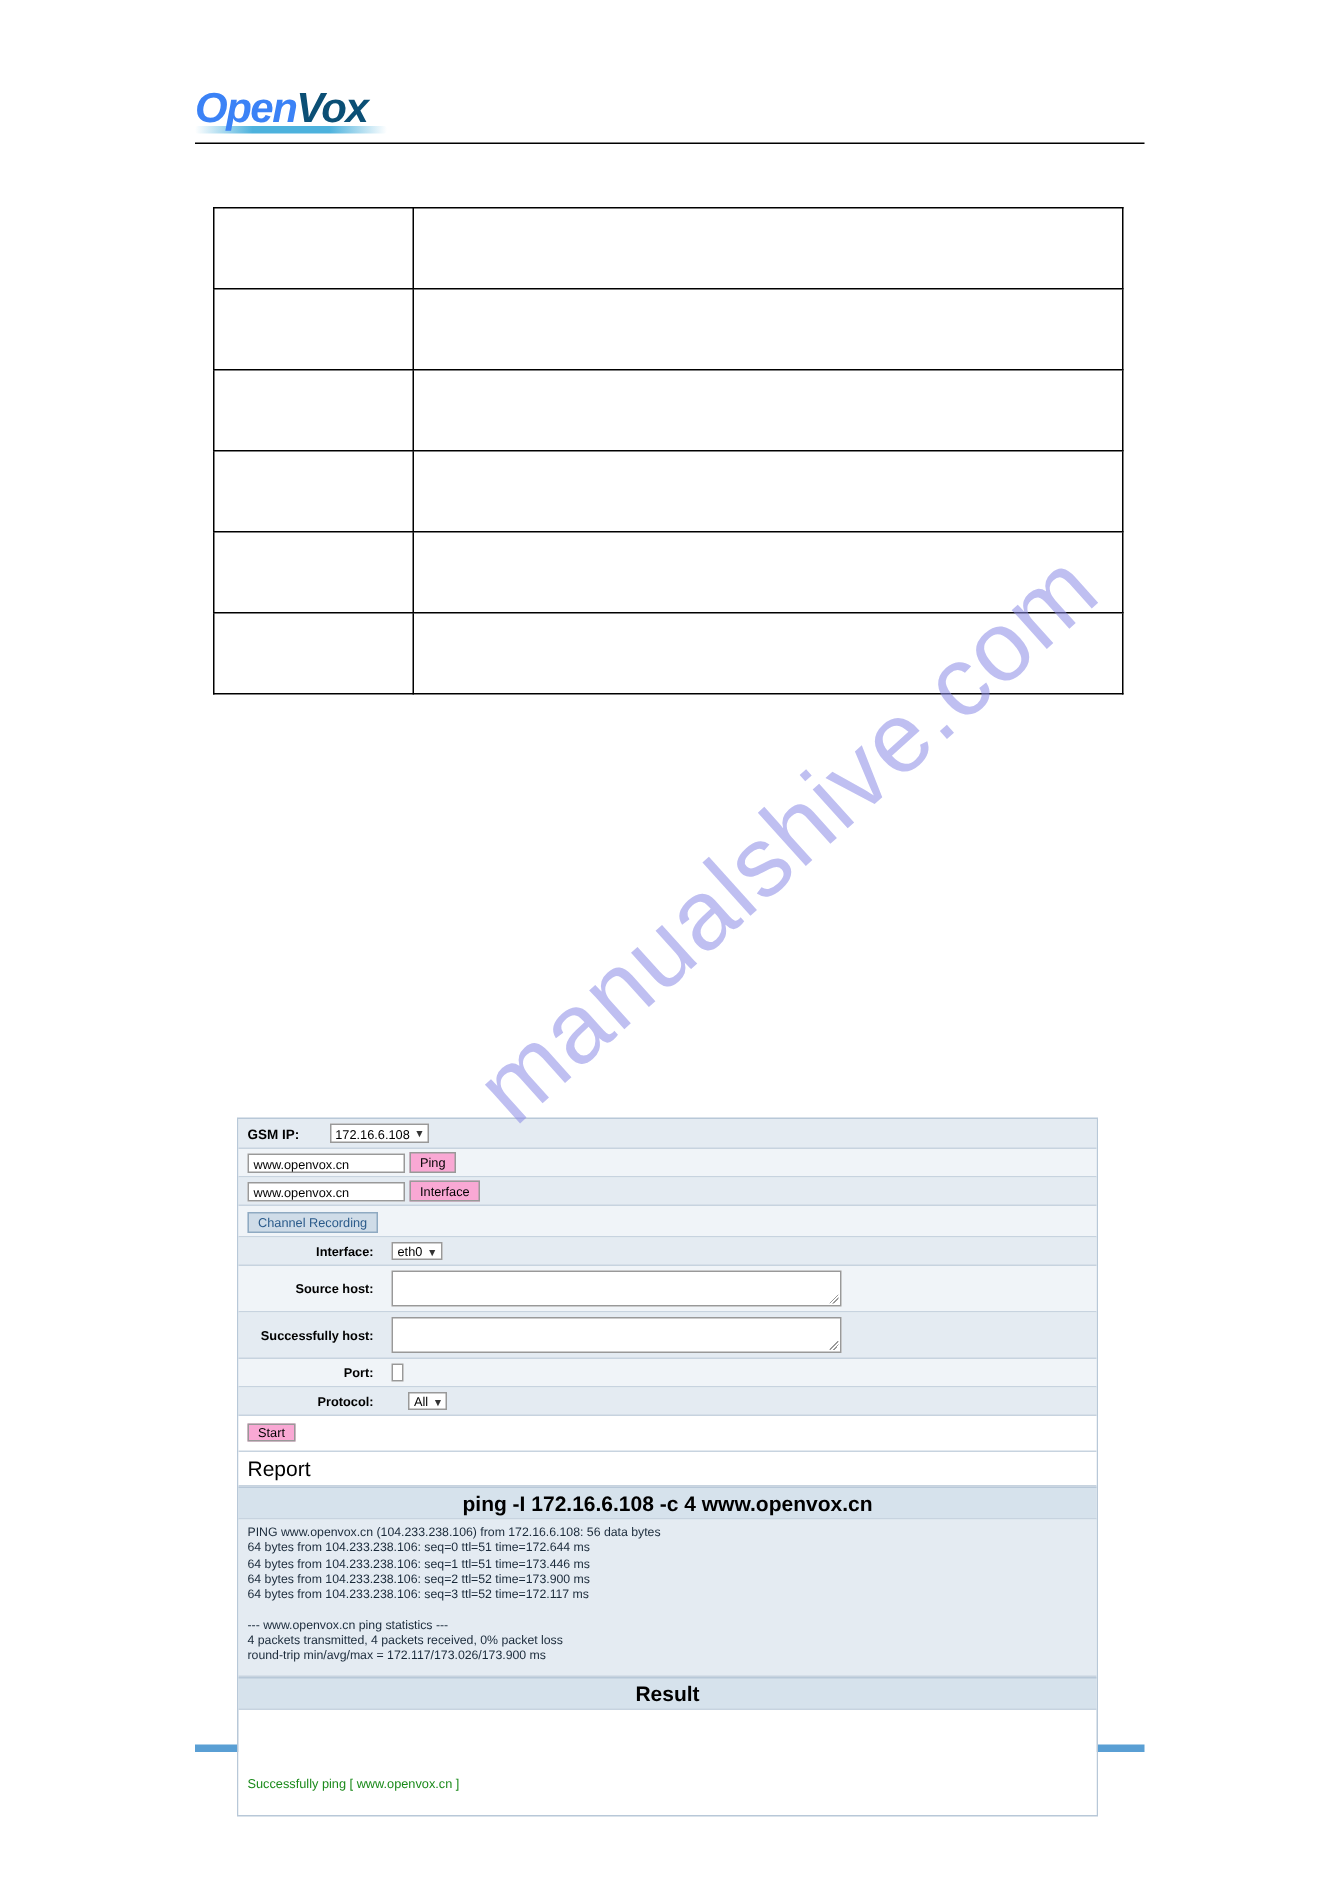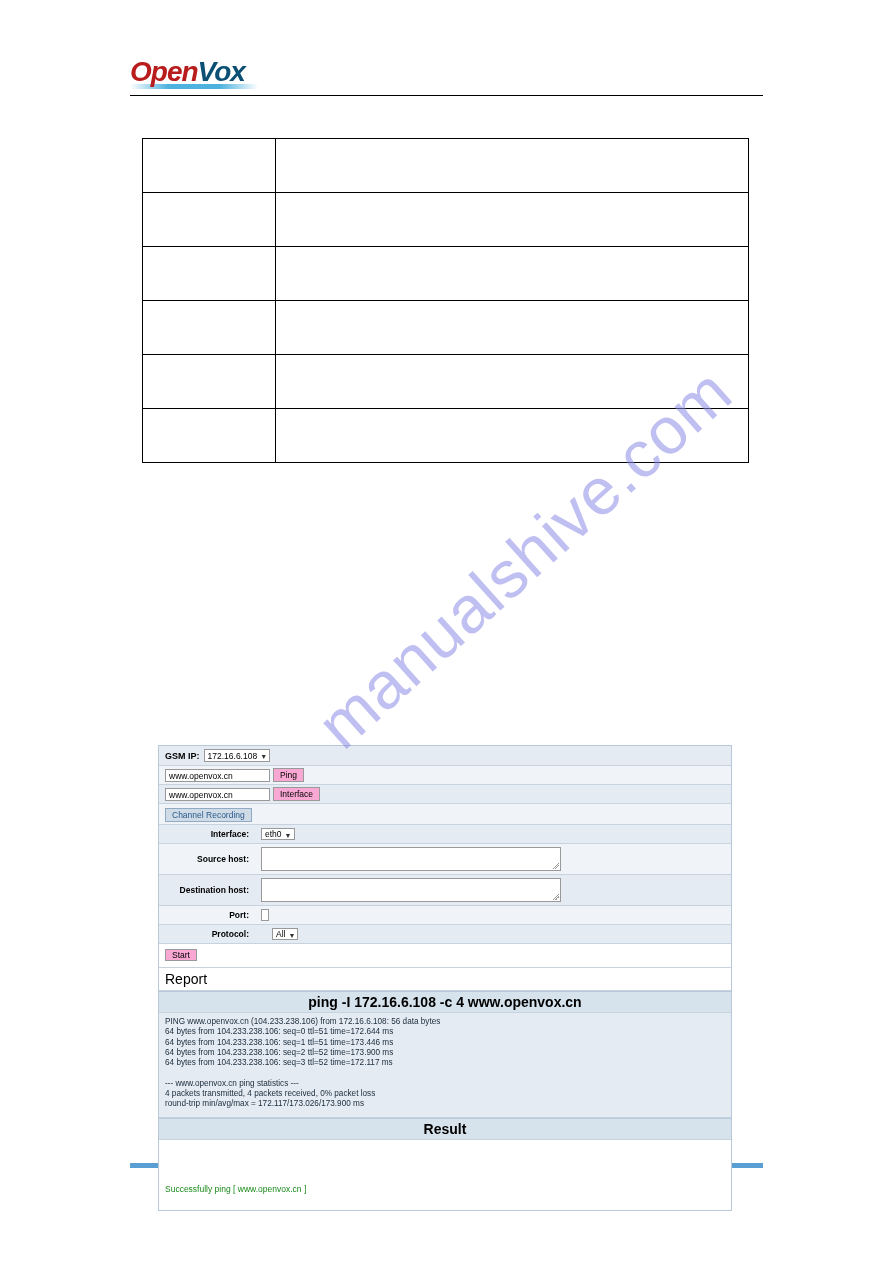--- a/index.html
+++ b/index.html
@@ -19,21 +19,21 @@
     border-bottom: 1.5px solid #000;
     padding-bottom: 6px;
     margin-bottom: 42px;
   }
   .logo {
     font-size: 28px;
     font-weight: 800;
     font-style: italic;
     letter-spacing: -1px;
   }
-  .logo .open { color: #b91c1c; }
+  .logo .open { color: #3b82f6; }
   .logo .vox  { color: #0b4f75; }
   .logo-underline {
     width: 128px;
     height: 5px;
     background: linear-gradient(to right, rgba(77,178,221,0) 0%, #4db2dd 30%, #4db2dd 70%, rgba(77,178,221,0) 100%);
     border-radius: 2px;
     margin-top: -4px;
   }
 
   
@@ -77,21 +77,21 @@
     background: #fff;
   }
   .row-a { background: #e4ebf2; }
   .row-b { background: #f0f4f8; }
   .shot > div { border-bottom: 1px solid #c7d3df; }
   .shot > div:last-child { border-bottom: none; }
 
   .gsm-row {
     display: flex;
     align-items: center;
-    gap: 4px;
+    gap: 20px;
     padding: 3px 6px;
   }
   .lbl-bold { font-weight: bold; }
   .fake-select {
     border: 1px solid #999;
     background: #fff;
     padding: 0 12px 0 3px;
     height: 13px;
     line-height: 12px;
     font-size: 8.5px;
@@ -284,21 +284,21 @@
     </div>
 
     <div class="form-row row-b">
       <div class="flabel" style="padding-top:10px;">Source host:</div>
       <div class="fctrl">
           <div class="fake-textarea"></div>
         </div>
     </div>
 
     <div class="form-row row-a">
-      <div class="flabel" style="padding-top:10px;">Destination host:</div>
+      <div class="flabel" style="padding-top:10px;">Successfully host:</div>
       <div class="fctrl">
           <div class="fake-textarea"></div>
         </div>
     </div>
 
     <div class="form-row row-b">
       <div class="flabel">Port:</div>
       <div class="fctrl"><span class="fake-input port-input"></span></div>
     </div>
 

